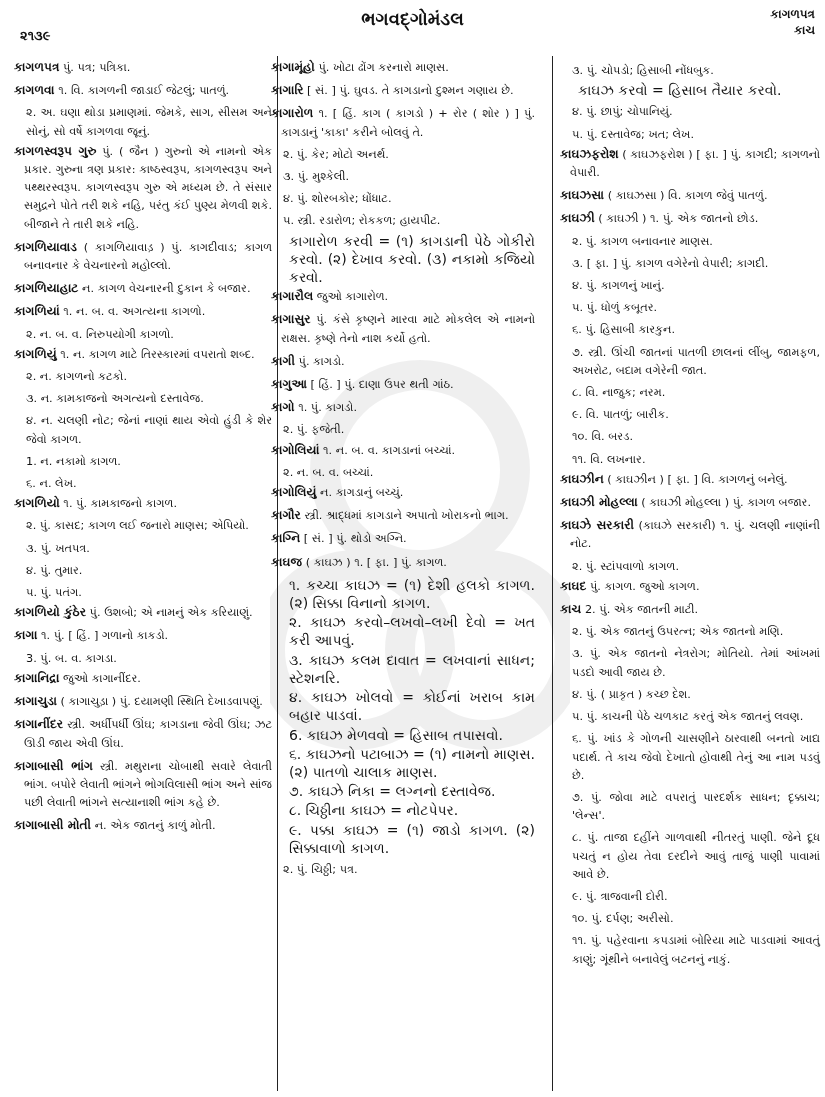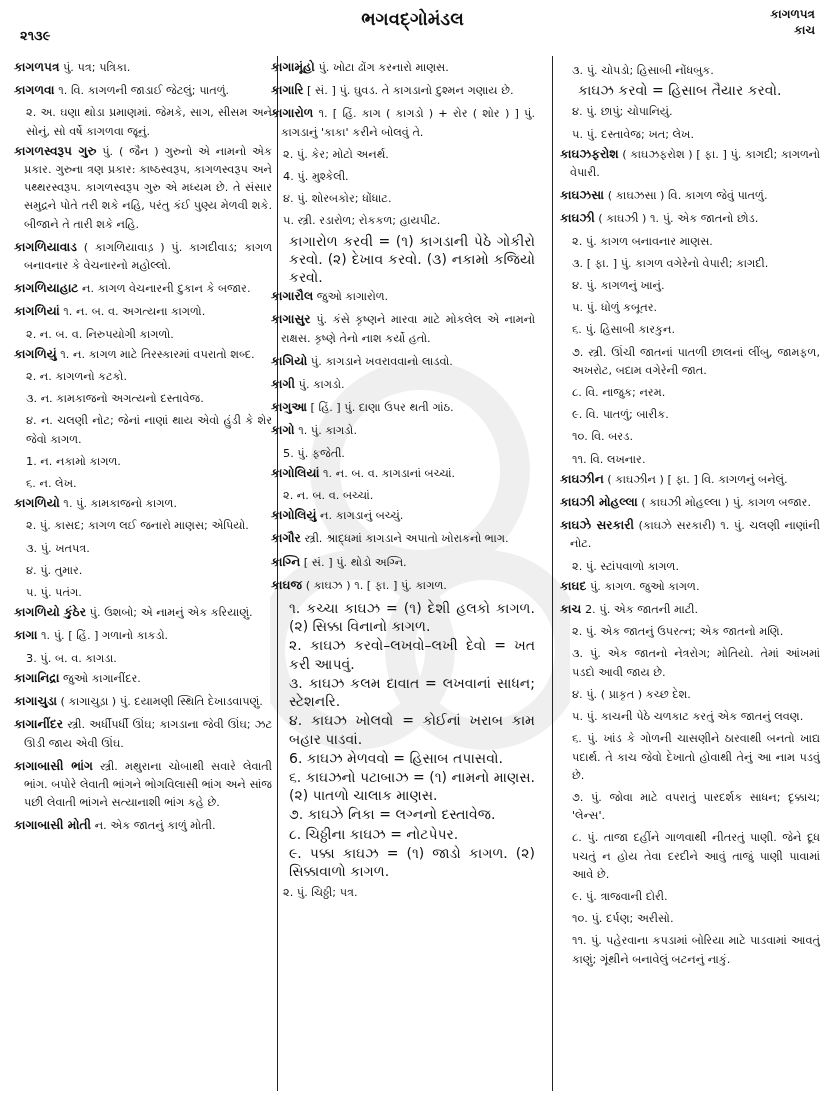--- a/index.html
+++ b/index.html
@@ -84,31 +84,30 @@
     <div class="entry hang"><span class="hw">કાગાચુડા</span><span> ( કાગાચુડ઼ા ) પું. દયામણી સ્થિતિ દેખાડવાપણું.</span></div>
     <div class="entry hang"><span class="hw">કાગાનીંદર</span><span> સ્ત્રી. અર્ધીપર્ધી ઊંઘ; કાગડાના જેવી ઊંઘ; ઝટ ઊડી જાય એવી ઊંઘ.</span></div>
     <div class="entry hang"><span class="hw">કાગાબાસી ભાંગ</span><span> સ્ત્રી. મથુરાના ચોબાથી સવારે લેવાતી ભાંગ. બપોરે લેવાતી ભાંગને ભોગવિલાસી ભાંગ અને સાંજ પછી લેવાતી ભાંગને સત્યાનાશી ભાંગ કહે છે.</span></div>
     <div class="entry hang"><span class="hw">કાગાબાસી મોતી</span><span> ન. એક જાતનું કાળું મોતી.</span></div>
   </div>
 <div class="col col2">
     <div class="entry hang"><span class="hw">કાગામૂંહો</span><span> પું. ખોટા ઢોંગ કરનારો માણસ.</span></div>
     <div class="entry hang"><span class="hw">કાગારિ</span><span> [ સં. ] પું. ઘુવડ. તે કાગડાનો દુશ્મન ગણાય છે.</span></div>
     <div class="entry hang"><span class="hw">કાગારોળ</span><span> ૧. [ હિં. કાગ ( કાગડો ) + રોર ( શોર ) ] પું. કાગડાનું 'કાકા' કરીને બોલવું તે.</span></div>
     <div class="sub">૨. પું. કેર; મોટો અનર્થ.</div>
-    <div class="sub">4. પું. મુશ્કેલી.</div>
+    <div class="sub">૩. પું. મુશ્કેલી.</div>
     <div class="sub">૪. પું. શોરબકોર; ધોંધાટ.</div>
     <div class="sub">૫. સ્ત્રી. રડારોળ; રોકકળ; હાયપીટ.</div>
     <div class="sub2">કાગારોળ કરવી = (૧) કાગડાની પેઠે ગોકીરો કરવો. (૨) દેખાવ કરવો. (૩) નકામો કજિયો કરવો.</div>
     <div class="entry hang"><span class="hw">કાગારૌલ</span><span> જુઓ કાગારોળ.</span></div>
     <div class="entry hang"><span class="hw">કાગાસુર</span><span> પું. કંસે કૃષ્ણને મારવા માટે મોકલેલ એ નામનો રાક્ષસ. કૃષ્ણે તેનો નાશ કર્યો હતો.</span></div>
-    <div class="entry hang"><span class="hw">કાગિયો</span><span> પું. કાગડાને ખવરાવવાનો લાડવો.</span></div>
     <div class="entry hang"><span class="hw">કાગી</span><span> પું. કાગડો.</span></div>
     <div class="entry hang"><span class="hw">કાગુઆ</span><span> [ હિં. ] પું. દાણા ઉપર થતી ગાંઠ.</span></div>
     <div class="entry hang"><span class="hw">કાગો</span><span> ૧. પું. કાગડો.</span></div>
-    <div class="sub">5. પું. ફજેતી.</div>
+    <div class="sub">૨. પું. ફજેતી.</div>
     <div class="entry hang"><span class="hw">કાગોલિયાં</span><span> ૧. ન. બ. વ. કાગડાનાં બચ્ચાં.</span></div>
     <div class="sub">૨. ન. બ. વ. બચ્ચાં.</div>
     <div class="entry hang"><span class="hw">કાગોલિયું</span><span> ન. કાગડાનું બચ્ચું.</span></div>
     <div class="entry hang"><span class="hw">કાગૌર</span><span> સ્ત્રી. શ્રાદ્ધમાં કાગડાને અપાતો ખોરાકનો ભાગ.</span></div>
     <div class="entry hang"><span class="hw">કાગ્નિ</span><span> [ સં. ] પું. થોડો અગ્નિ.</span></div>
     <div class="entry hang"><span class="hw">કાઘજ</span><span> ( કાઘઝ ) ૧. [ ફા. ] પું. કાગળ.</span></div>
     <div class="sub2">૧. કચ્ચા કાઘઝ = (૧) દેશી હલકો કાગળ. (૨) સિક્કા વિનાનો કાગળ.</div>
     <div class="sub2">૨. કાઘઝ કરવો–લખવો–લખી દેવો = ખત કરી આપવું.</div>
     <div class="sub2">૩. કાઘઝ કલમ દાવાત = લખવાનાં સાધન; સ્ટેશનરિ.</div>
     <div class="sub2">૪. કાઘઝ ખોલવો = કોઈનાં ખરાબ કામ બહાર પાડવાં.</div>

